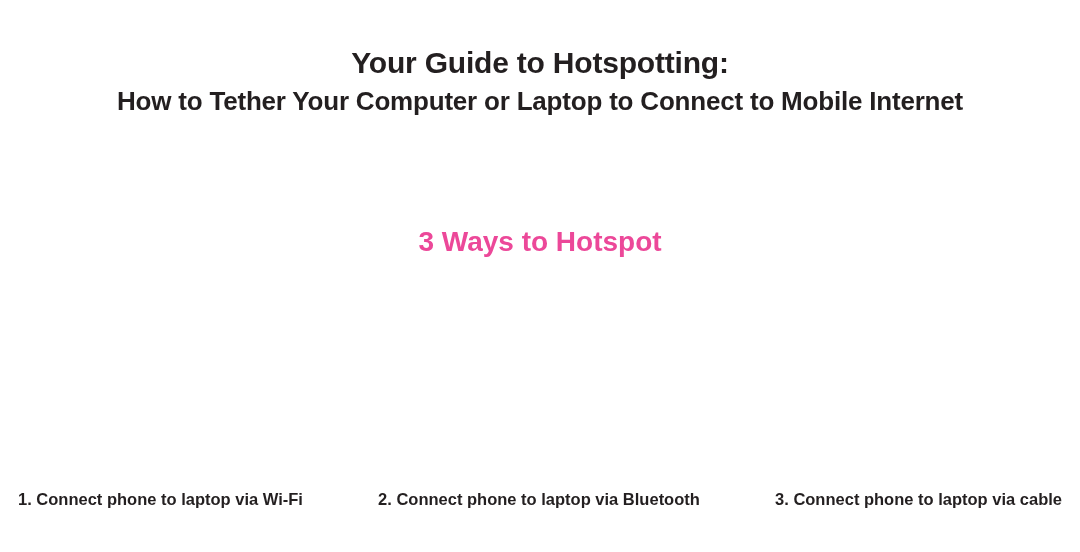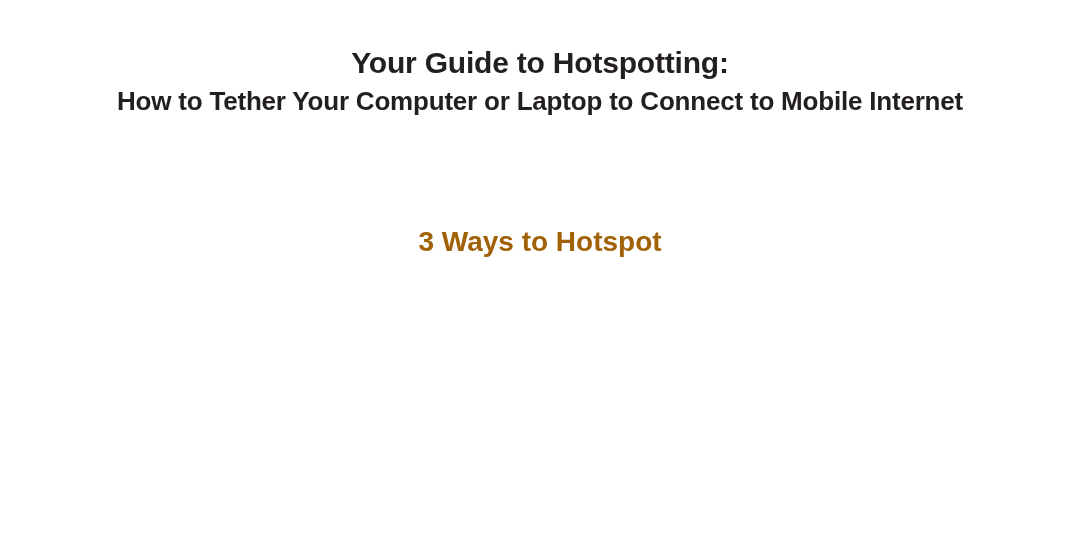--- a/index.html
+++ b/index.html
@@ -42,21 +42,21 @@
   }
   .section-heading {
     position: absolute;
     top: 224px;
     left: 0;
     width: 1080px;
     text-align: center;
     font-size: 28px;
     font-weight: bold;
     line-height: 36px;
-    color: #a16207;
+    color: #ec4899;
   }
   .captions {
     position: absolute;
     top: 488px;
     left: 0;
     width: 1080px;
     display: flex;
     flex-direction: row;
     align-items: flex-start;
   }
@@ -85,14 +85,19 @@
 
 <div class="page">
 
   <div class="title-block">
     <div class="title-line title-line-1">Your Guide to Hotspotting:</div>
     <div class="title-line title-line-2">How to Tether Your Computer or Laptop to Connect to Mobile Internet</div>
   </div>
 
   <div class="section-heading">3 Ways to Hotspot</div>
 
+  <div class="captions">
+    <div class="caption caption-1">1. Connect phone to laptop via Wi-Fi</div>
+    <div class="caption caption-2">2. Connect phone to laptop via Bluetooth</div>
+    <div class="caption caption-3">3. Connect phone to laptop via cable</div>
+  </div>
 
 </div>
 
 </body></html>

